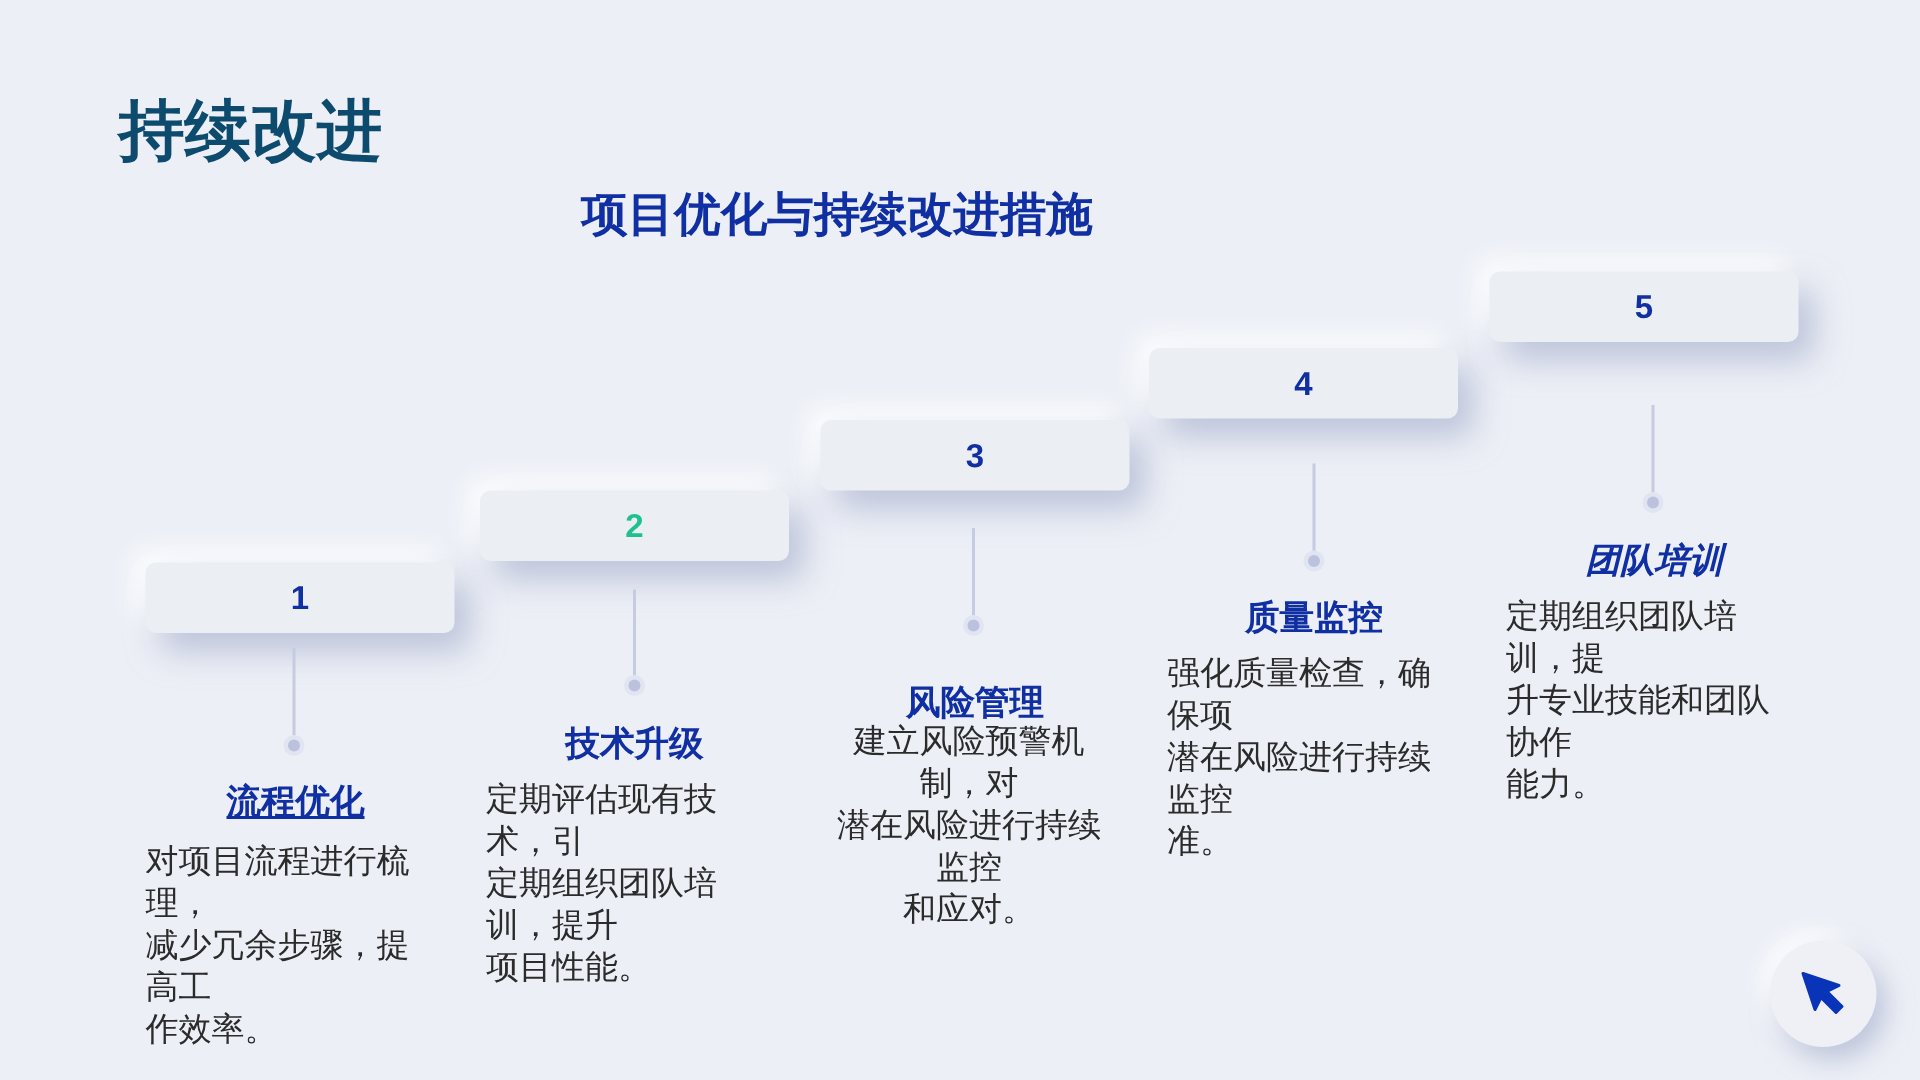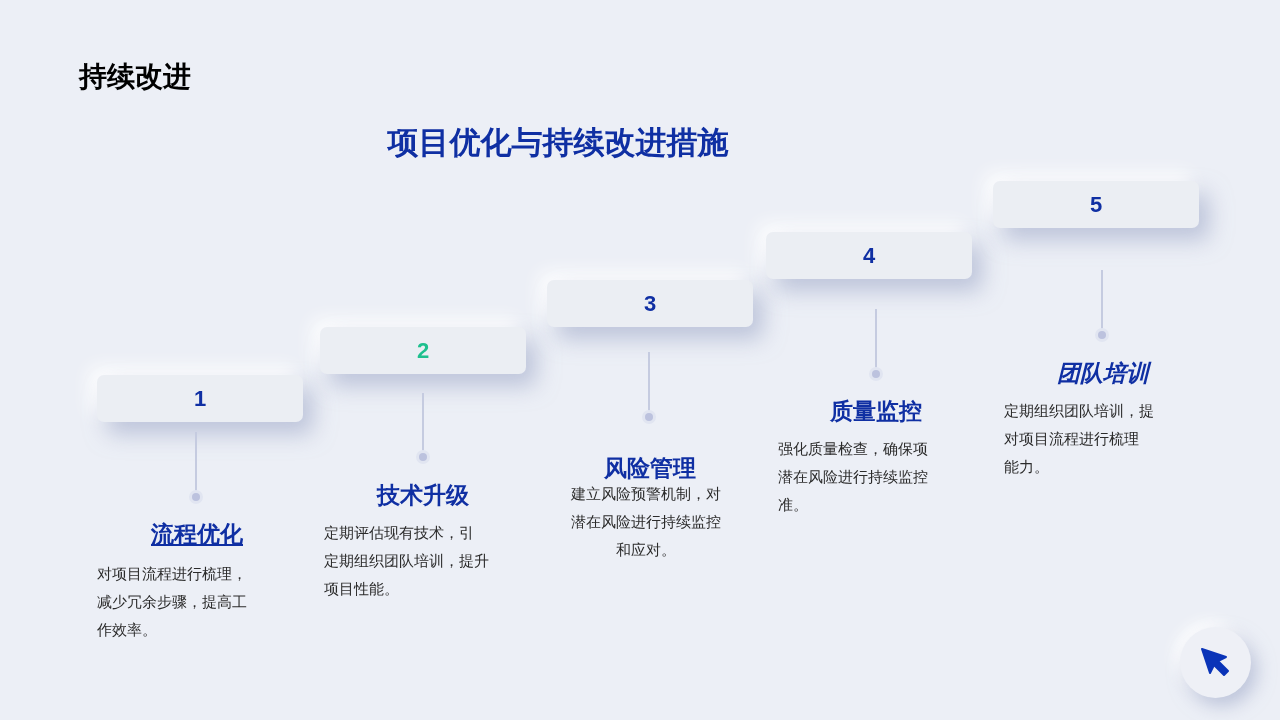--- a/index.html
+++ b/index.html
@@ -3,21 +3,21 @@
   <meta charset="utf-8">
   <style>
     html, body { margin: 0; padding: 0; }
     body {
       width: 1280px; height: 720px; overflow: hidden; position: relative;
       background: #eceff6;
       font-family: "Liberation Sans", "DejaVu Sans", sans-serif;
     }
     .page-heading {
       position: absolute; left: 79px; top: 58px;
-      font-size: 28px; font-weight: bold; color: #000000; letter-spacing: 0px; text-align: center;
+      font-size: 44px; font-weight: bold; color: #0c4a6e; letter-spacing: 0px; text-align: center;
     }
     .subtitle {
       position: absolute; left: 0; width: 1116px; top: 122px; text-align: center;
       font-size: 31px; font-weight: bold; color: #0f2fa3;
     }
     .num-box {
       position: absolute; width: 206px; height: 47px;
       background: #ebeef3; border-radius: 7px;
       box-shadow: 10px 12px 22px rgba(150,160,195,0.55), -8px -8px 18px rgba(255,255,255,0.95);
       display: flex; align-items: center; justify-content: center;
@@ -30,21 +30,21 @@
     .dot {
       position: absolute; width: 8px; height: 8px; border-radius: 50%;
       background: #bcc2de; box-shadow: 0 0 0 3px #e1e5f1;
     }
     .step-title {
       position: absolute; width: 206px; text-align: center;
       font-size: 23px; font-weight: bold; color: #0f2fa3;
     }
     .step-desc {
       position: absolute; width: 190px;
-      font-size: 15px; line-height: 28px; color: #2b2b2b;
+      font-size: 22px; line-height: 28px; color: #2b2b2b;
     }
     .cursor-btn {
       position: absolute; left: 1180px; top: 627px; width: 71px; height: 71px;
       border-radius: 50%; background: #eef0f6;
       box-shadow: 6px 8px 18px rgba(150,160,195,0.55), -6px -6px 14px rgba(255,255,255,0.95);
       display: flex; align-items: center; justify-content: center;
     }
   </style>
 </head>
 <body>
@@ -100,21 +100,21 @@
   </div>
 </div>
 
 <div>
   <div class="num-box" style="left:993px; top:181px;">5</div>
   <div class="stem" style="left:1101px; top:270px; height:61px;"></div>
   <div class="dot" style="left:1098px; top:331px;"></div>
   <div class="step-title" style="left:1000px; top:358px;font-style:italic;">团队培训</div>
   <div class="step-desc" style="left:1004px; top:397px;">
     <div>定期组织团队培训，提</div>
-    <div>对项目流程进行梳理</div>
+    <div>升专业技能和团队协作</div>
     <div>能力。</div>
   </div>
 </div>
 
 <div class="cursor-btn">
   <svg width="34" height="34" viewBox="0 0 34 34">
     <path d="M3 3 L27 11 L19 15 L29 25 L25 29 L15 19 L11 27 Z" fill="#0a34b8" stroke="#0a34b8" stroke-width="2" stroke-linejoin="round"></path>
   </svg>
 </div>
 

